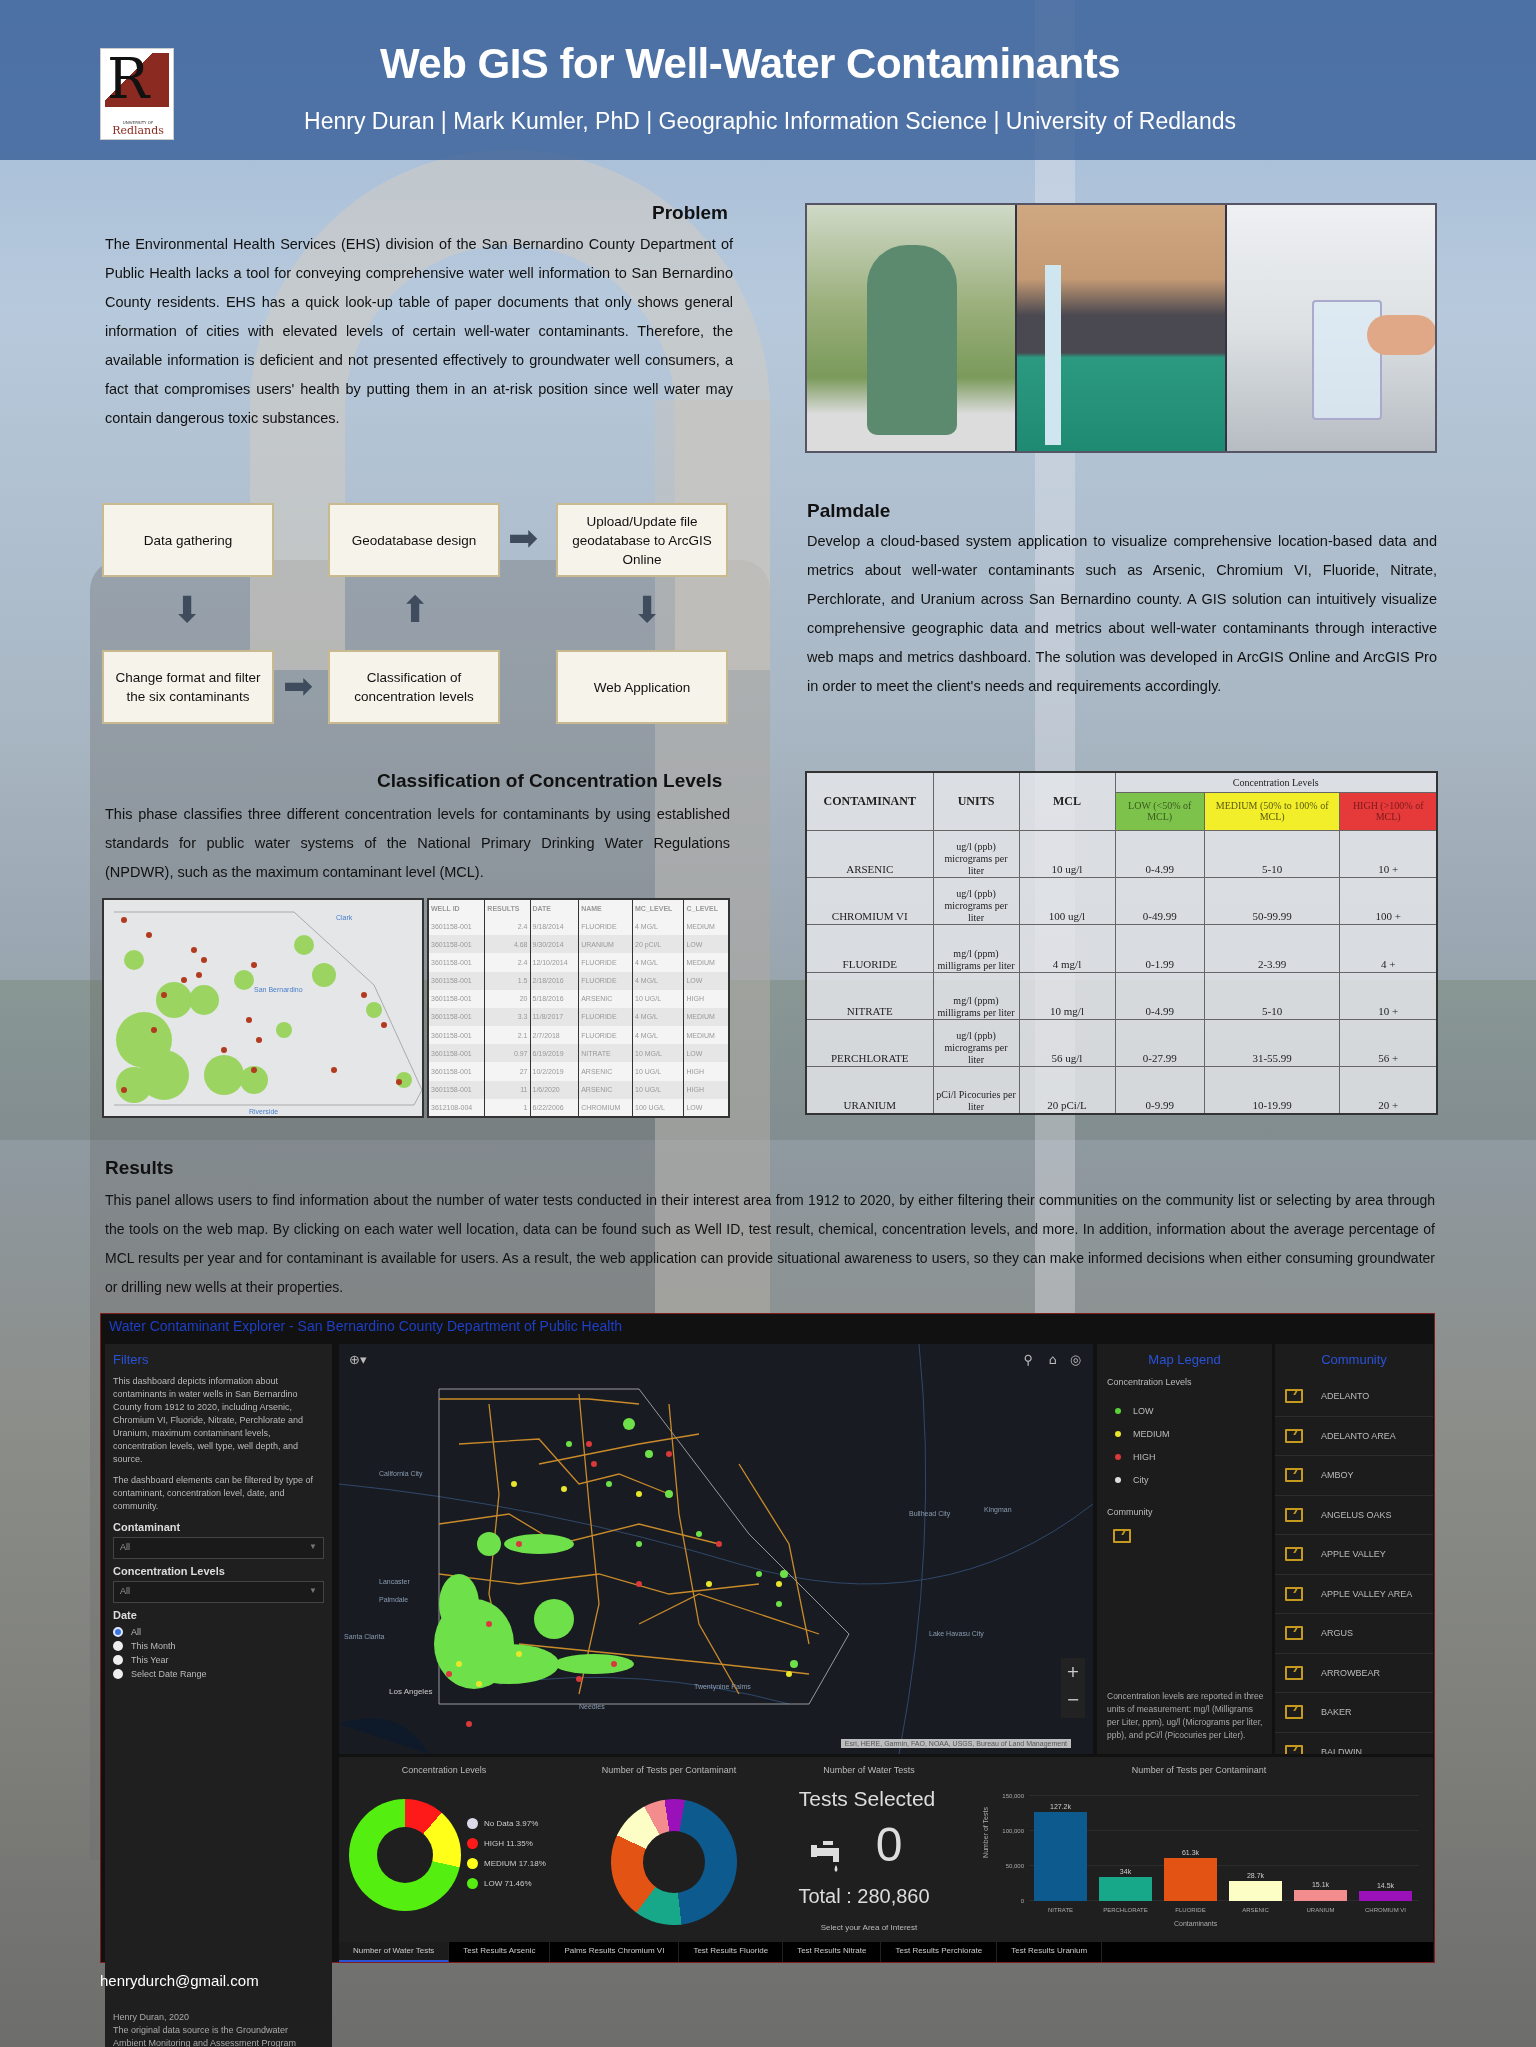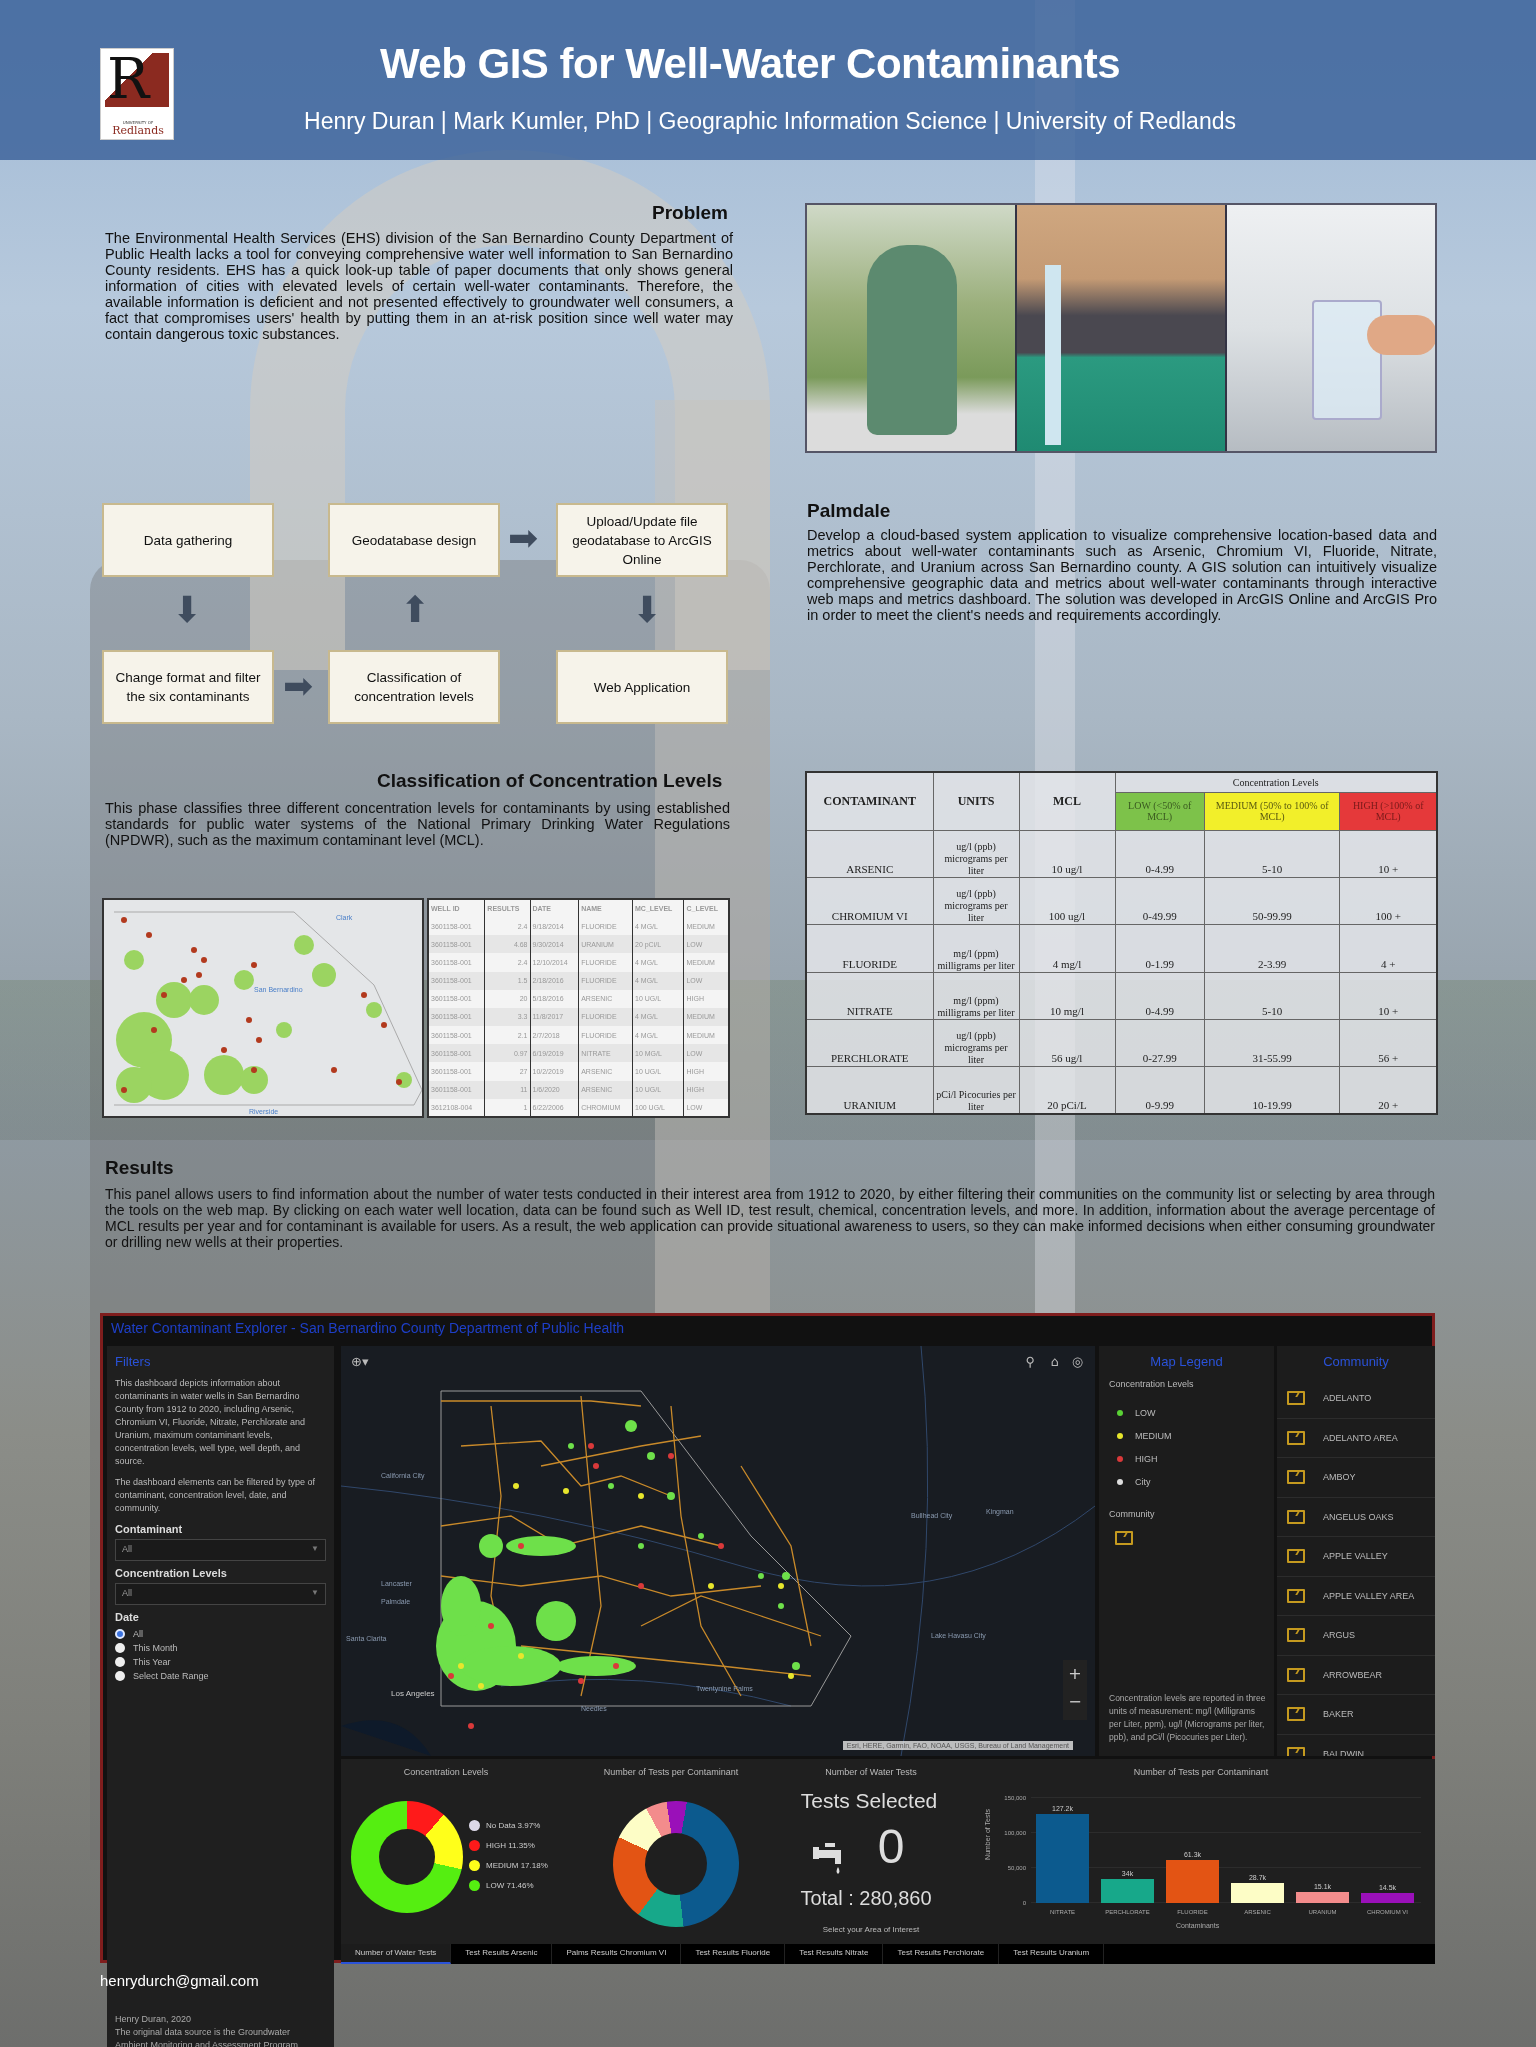--- a/index.html
+++ b/index.html
@@ -19,21 +19,21 @@
   .header { position:absolute; left:0; top:0; width:1536px; height:160px; background:rgba(52,92,150,0.78); }
   .logo { position:absolute; left:100px; top:48px; width:74px; height:92px; background:#fff; border:1px solid #ccc; }
   .logo .mark { position:absolute; left:4px; top:4px; width:64px; height:54px; background:linear-gradient(135deg, #fff 0 40%, #8b2a20 40%); }
   .logo .letter { position:absolute; left:6px; top:0; font-family:"DejaVu Serif", serif; font-size:56px; color:#111; line-height:60px; }
   .logo .sub { position:absolute; left:2px; bottom:14px; width:70px; text-align:center; font-size:4px; color:#333; }
   .logo .name { position:absolute; left:2px; bottom:2px; width:70px; text-align:center; font-family:"DejaVu Serif", serif; font-size:11px; color:#8b2a20; }
   .title { position:absolute; left:240px; top:40px; width:1020px; text-align:center; color:#fff; font-family:"Liberation Sans", sans-serif; font-weight:bold; font-size:42px; letter-spacing:-0.5px; }
   .subtitle { position:absolute; left:220px; top:108px; width:1100px; text-align:center; color:#fff; font-family:"Liberation Sans", sans-serif; font-size:23px; }
 
   .sec-title { position:absolute; font-family:"Liberation Sans", sans-serif; font-weight:bold; font-size:19px; color:#111; }
-  .body-text { position:absolute; font-family:"Liberation Sans", sans-serif; font-size:14.5px; line-height:16px; color:#111; text-align:justify; }
+  .body-text { position:absolute; font-family:"Liberation Sans", sans-serif; font-size:14.5px; line-height:29px; color:#111; text-align:justify; }
 
   .flow-box { position:absolute; background:#f6f3ea; border:2px solid #c8b98e; display:flex; align-items:center; justify-content:center; text-align:center; font-family:"Liberation Sans", sans-serif; font-size:13.5px; line-height:19px; color:#111; padding:4px; }
   .arrow { position:absolute; color:#3f4c5e; font-size:36px; line-height:36px; }
 
   .photos { position:absolute; left:805px; top:203px; width:632px; height:250px; border:2px solid #556; display:flex; background:#ddd; }
   .photo { flex:1; position:relative; overflow:hidden; border-right:2px solid #334; }
   .photo:last-child { border-right:none; }
   .ph-pump { background:linear-gradient(180deg,#cfd9c7 0%,#9cb07d 40%,#7a9a5a 70%,#dcdcdc 85%); }
   .ph-pump .motor { position:absolute; left:60px; top:40px; width:90px; height:190px; background:#5c8a6f; border-radius:40px 40px 10px 10px; }
   .ph-well { background:linear-gradient(180deg,#cfa780 0%,#c49a74 30%,#4a4850 45%,#4a4850 60%,#2b9a80 62%,#1f8a72 100%); }
@@ -47,21 +47,21 @@
   .conc-table th { font-weight:bold; font-size:12px; }
   .conc-table .units { font-size:10px; line-height:12px; vertical-align:bottom; }
   .conc-table td.val { vertical-align:bottom; padding-bottom:2px; }
 
   .mini-map { position:absolute; left:102px; top:898px; width:322px; height:220px; border:2px solid #333; background:#e4e6e8; overflow:hidden; }
   .mini-table { position:absolute; left:427px; top:898px; width:303px; height:220px; border:2px solid #333; background:#f4f4f4; font-family:"Liberation Sans", sans-serif; border-collapse:collapse; }
   .mini-table th, .mini-table td { font-size:7px; color:#999; border-right:1px solid #333; padding:1px 2px; height:18px; white-space:nowrap; overflow:hidden; text-align:left; }
   .mini-table tr:nth-child(even) td { background:#e6e6e6; }
 
   
-  .dash { position:absolute; left:100px; top:1313px; width:1335px; height:650px; background:#111; border:3px solid #7f1d1d; }
+  .dash { position:absolute; left:100px; top:1313px; width:1335px; height:650px; background:#111; border:1px solid #7f1d1d; }
   .dash-title { position:absolute; left:8px; top:4px; font-family:"Liberation Sans", sans-serif; font-size:14px; color:#1e3fc8; }
   .dash-side { position:absolute; left:4px; top:30px; width:227px; height:729px; background:#1f1f1f; padding:8px; color:#ccc; font-family:"Liberation Sans", sans-serif; }
   .dash-side .h { color:#2a52d8; font-size:13px; margin-bottom:8px; }
   .dash-side p { font-size:9px; line-height:13px; color:#bbb; margin-bottom:8px; }
   .dash-side .lbl { font-size:11px; font-weight:bold; color:#ddd; margin:6px 0 4px; }
   .select { width:100%; height:22px; border:1px solid #444; background:#1a1a1a; color:#999; font-size:9px; padding:4px 6px; position:relative; }
   .select .chev { position:absolute; right:6px; top:4px; font-size:8px; color:#777; }
   .radio-row { display:flex; align-items:center; gap:8px; font-size:9px; color:#bbb; height:14px; }
   .radio { width:10px; height:10px; border-radius:50%; background:#eee; }
   .radio.on { background:#3b73e0; border:2px solid #dfe8ff; }

